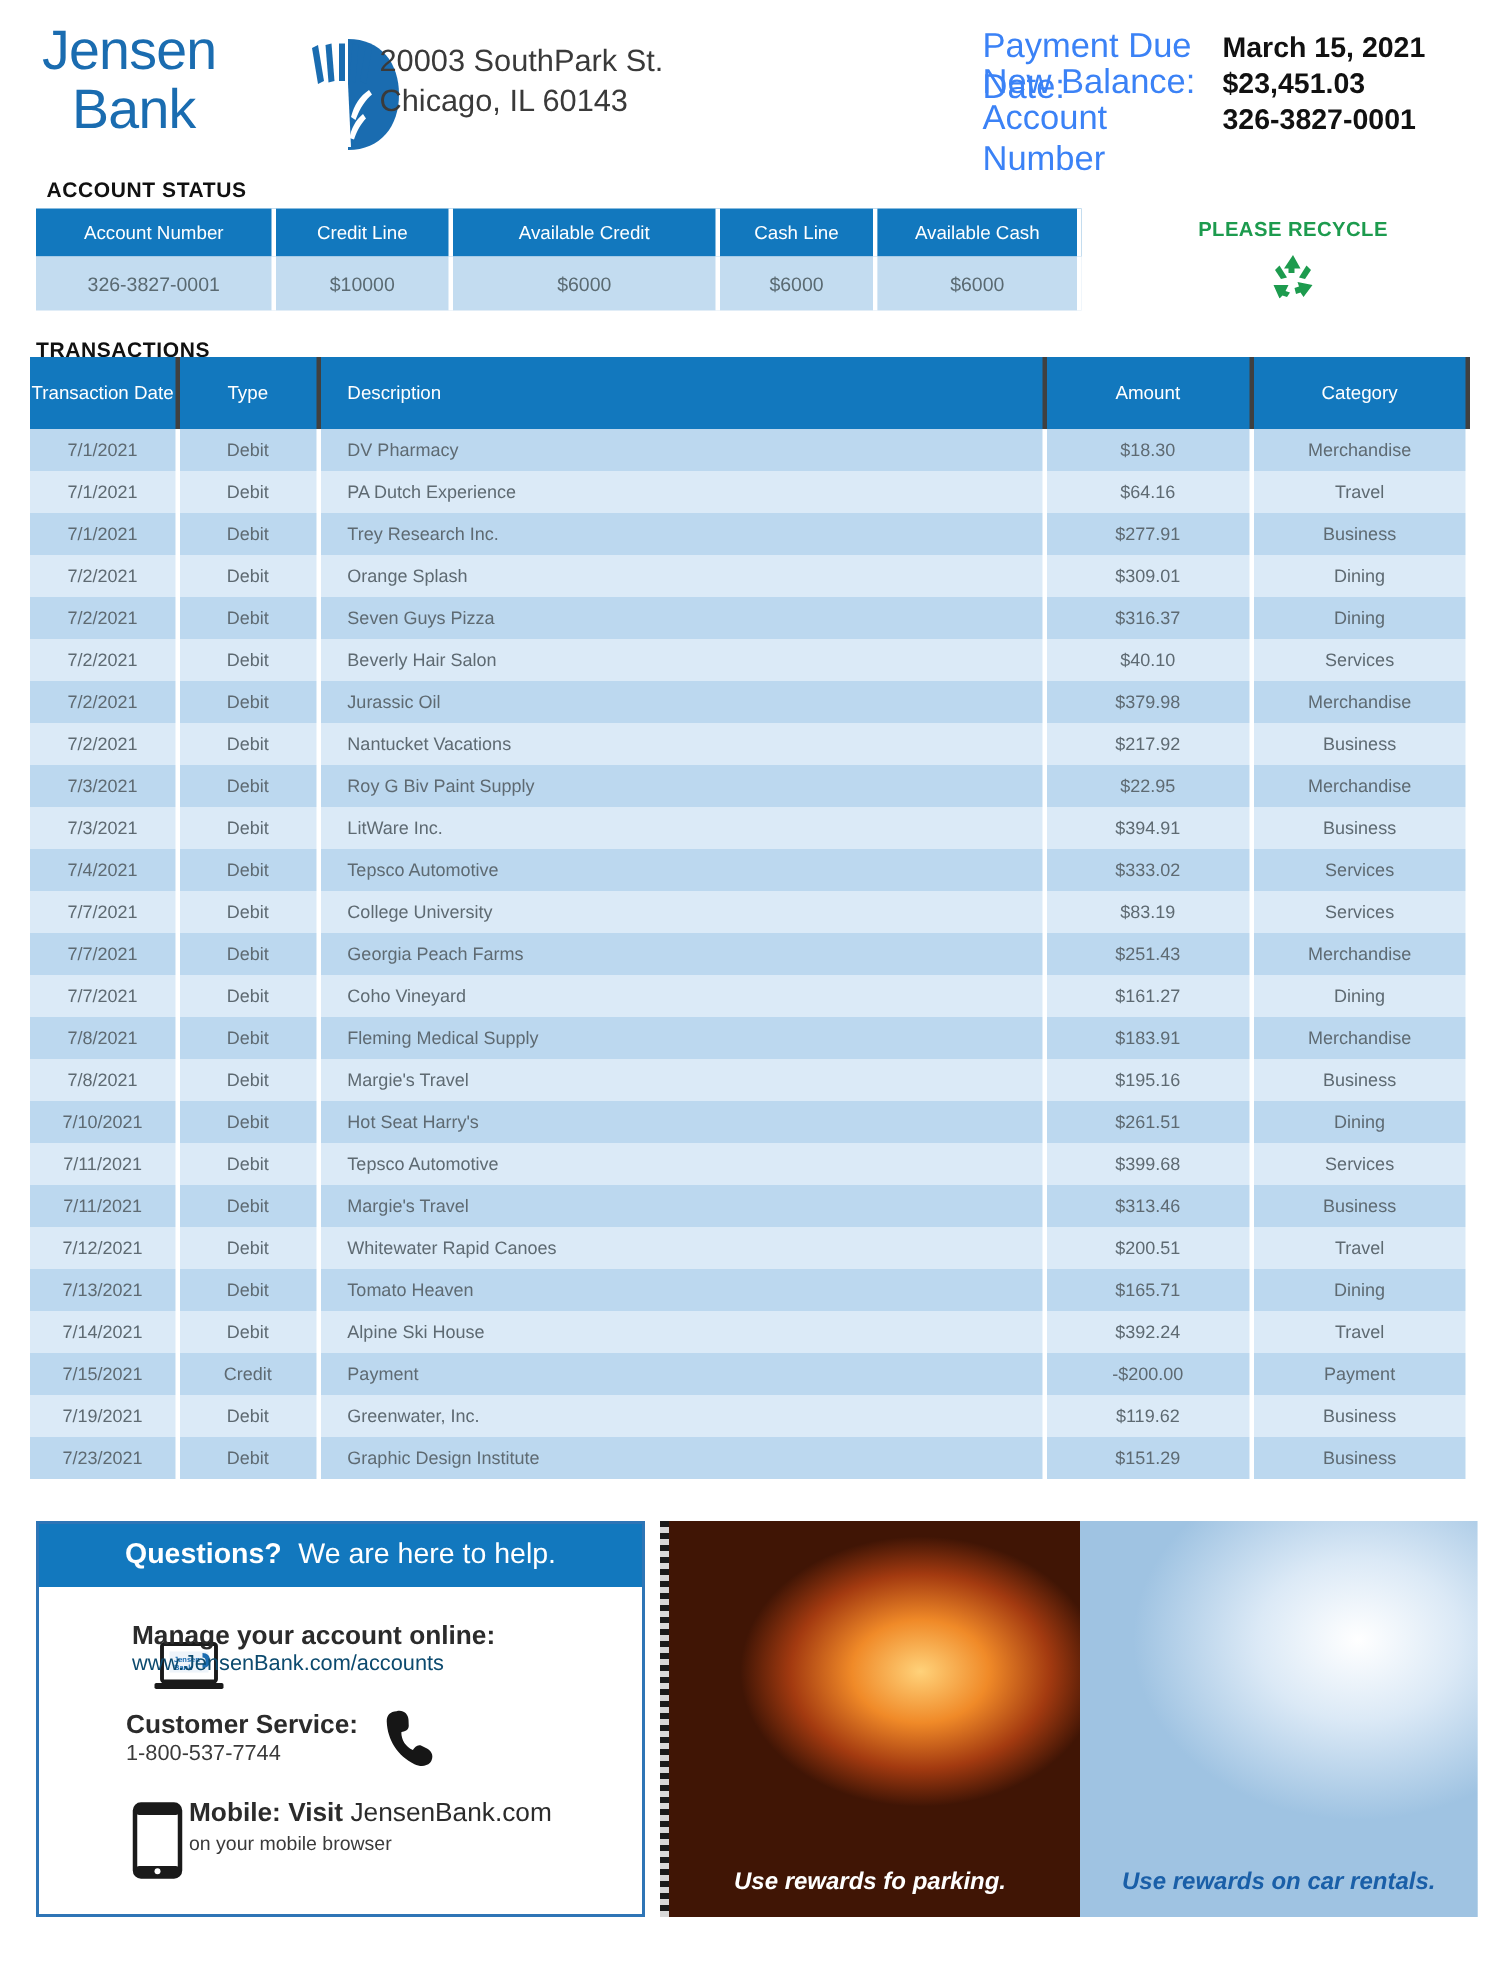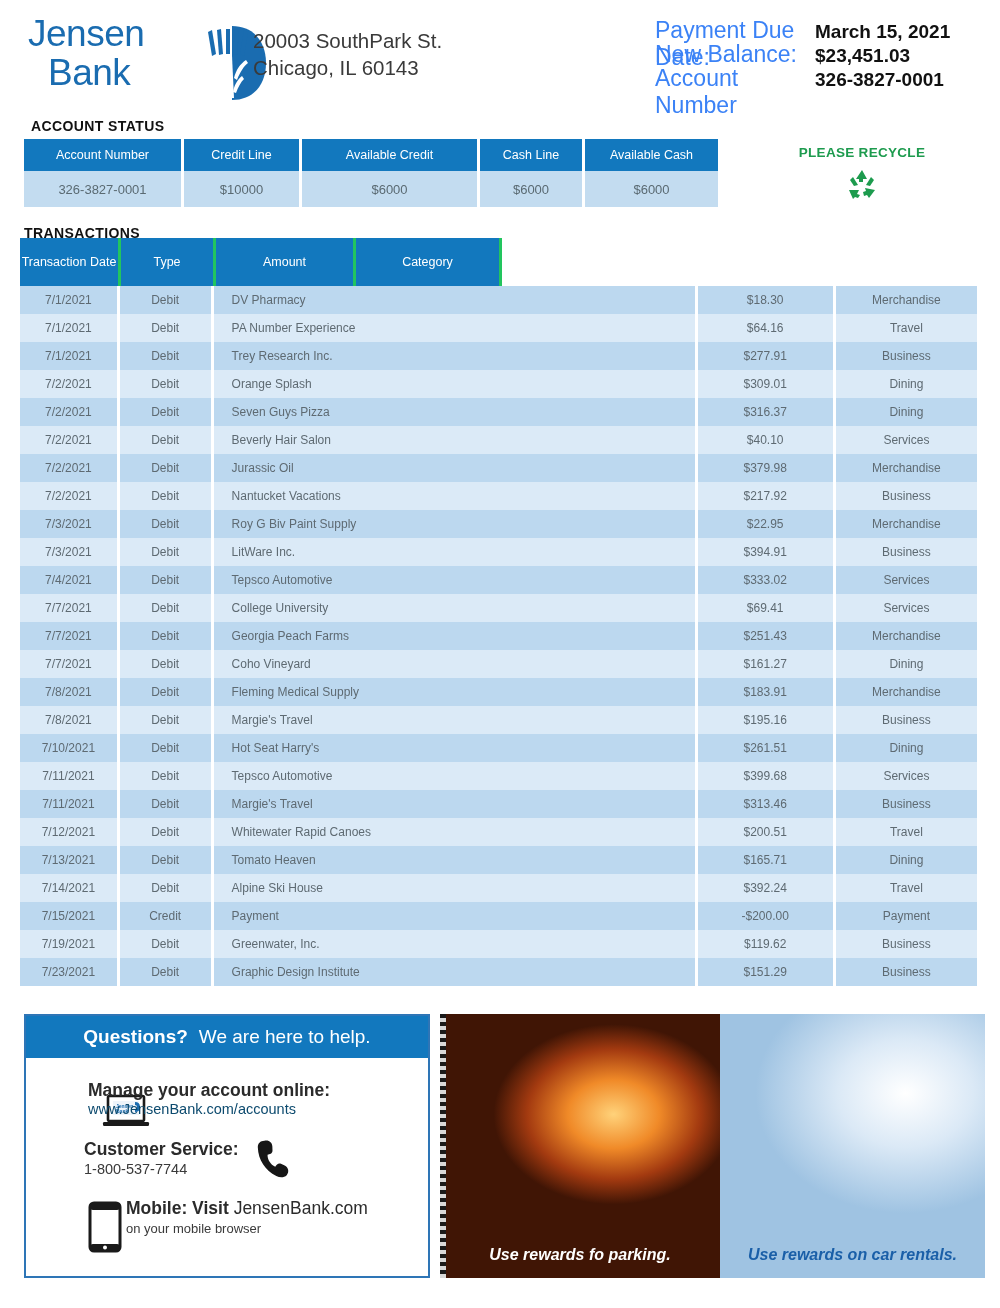--- a/index.html
+++ b/index.html
@@ -51,21 +51,21 @@
 
   
   #tx-title{
     position:absolute;left:24px;top:225px;font-size:14px;font-weight:bold;
     letter-spacing:0.4px;color:#111;
   }
   #tx-table{position:absolute;left:20px;top:238px;width:960px;}
   #tx-head{display:flex;height:48px;}
   #tx-head .th{
     background:#1278be;color:#ffffff;font-size:12.5px;
-    display:flex;align-items:center;border-right:3px solid #22c55e;
+    display:flex;align-items:center;border-right:3px solid #404040;
   }
   .tx-row{display:flex;height:28px;}
   .tx-row .td{
     font-size:12px;color:#5e6a72;display:flex;align-items:center;
     border-right:3px solid #ffffff;
   }
   .tx-row.odd .td{background:#bcd8ef;}
   .tx-row.even .td{background:#dbeaf7;}
   .col-date{width:98px;justify-content:center;text-align:center;}
   .col-type{width:92px;justify-content:center;text-align:center;}
@@ -199,35 +199,36 @@
     </g>
   </svg>
 </div>
 
 <div id="tx-title">TRANSACTIONS</div>
 
 <div id="tx-table">
   <div id="tx-head">
     <div class="th col-date">Transaction Date</div>
     <div class="th col-type">Type</div>
+    <div class="th col-desc">Description</div>
     <div class="th col-amt">Amount</div>
     <div class="th col-cat">Category</div>
   </div>
   <div id="tx-body">
       <div class="tx-row odd">
         <div class="td col-date">7/1/2021</div>
         <div class="td col-type">Debit</div>
         <div class="td col-desc">DV Pharmacy</div>
         <div class="td col-amt">$18.30</div>
         <div class="td col-cat">Merchandise</div>
       </div>
       <div class="tx-row even">
         <div class="td col-date">7/1/2021</div>
         <div class="td col-type">Debit</div>
-        <div class="td col-desc">PA Number Experience</div>
+        <div class="td col-desc">PA Dutch Experience</div>
         <div class="td col-amt">$64.16</div>
         <div class="td col-cat">Travel</div>
       </div>
       <div class="tx-row odd">
         <div class="td col-date">7/1/2021</div>
         <div class="td col-type">Debit</div>
         <div class="td col-desc">Trey Research Inc.</div>
         <div class="td col-amt">$277.91</div>
         <div class="td col-cat">Business</div>
       </div>
@@ -284,21 +285,21 @@
         <div class="td col-date">7/4/2021</div>
         <div class="td col-type">Debit</div>
         <div class="td col-desc">Tepsco Automotive</div>
         <div class="td col-amt">$333.02</div>
         <div class="td col-cat">Services</div>
       </div>
       <div class="tx-row even">
         <div class="td col-date">7/7/2021</div>
         <div class="td col-type">Debit</div>
         <div class="td col-desc">College University</div>
-        <div class="td col-amt">$69.41</div>
+        <div class="td col-amt">$83.19</div>
         <div class="td col-cat">Services</div>
       </div>
       <div class="tx-row odd">
         <div class="td col-date">7/7/2021</div>
         <div class="td col-type">Debit</div>
         <div class="td col-desc">Georgia Peach Farms</div>
         <div class="td col-amt">$251.43</div>
         <div class="td col-cat">Merchandise</div>
       </div>
       <div class="tx-row even">

